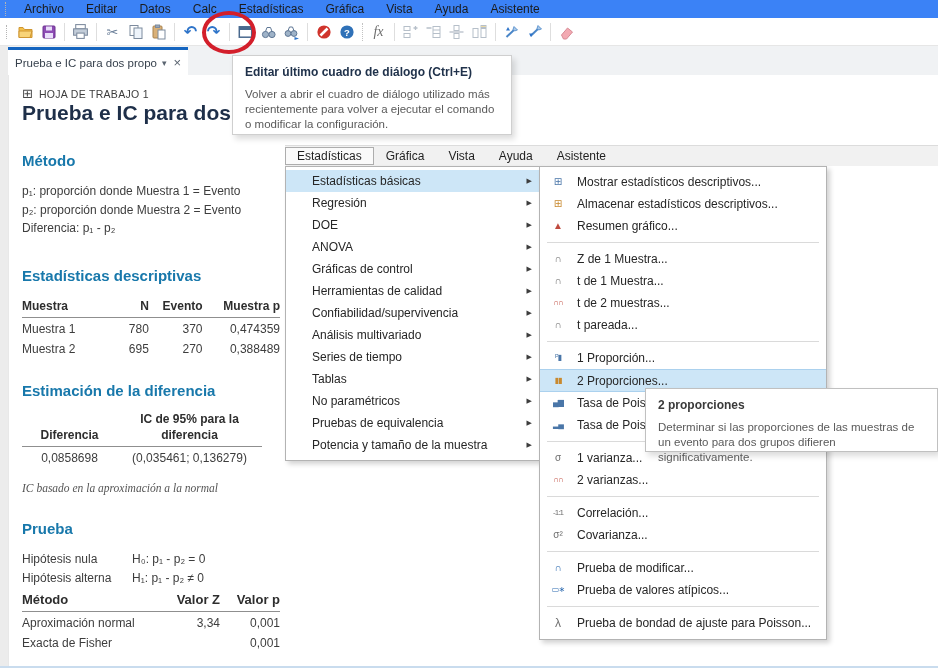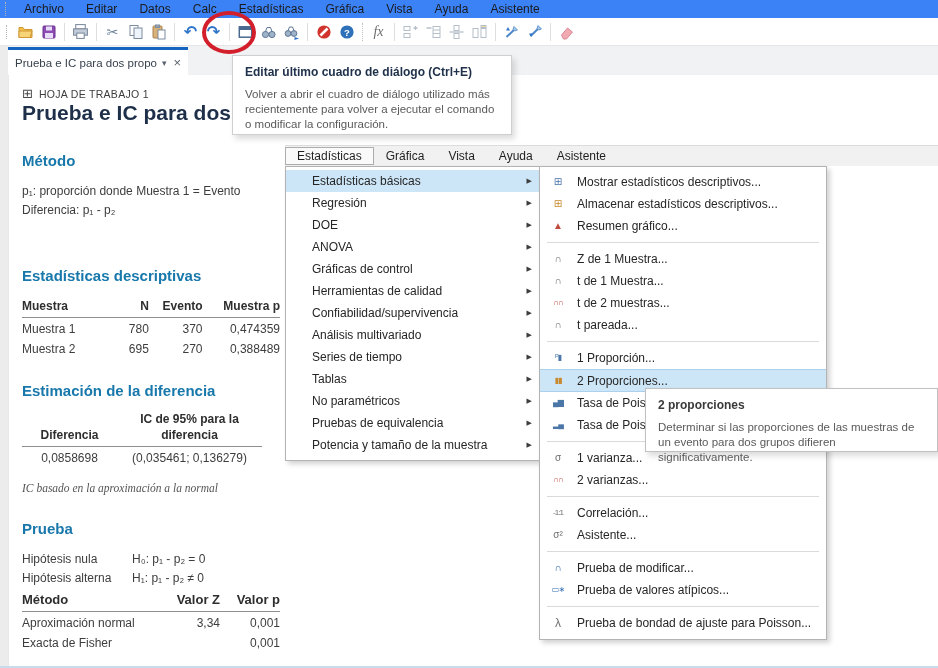--- a/index.html
+++ b/index.html
@@ -243,20 +243,21 @@
 <div class="content">
   <div class="ws-row">
     <span class="ws-grid">⊞</span>
     <span class="ws-label">HOJA DE TRABAJO 1</span>
   </div>
   <div class="doc-title">Prueba e IC para dos pro</div>
 
   <div class="sec" style="top:77px">
     <h2>Método</h2>
     <div class="mline">p₁: proporción donde Muestra 1 = Evento</div>
+    <div class="mline">p₂: proporción donde Muestra 2 = Evento</div>
     <div class="mline">Diferencia: p₁ - p₂</div>
   </div>
 
   <div class="sec" style="top:192px">
     <h2>Estadísticas descriptivas</h2>
     <table class="rep" style="width:258px">
       <tbody>
           <tr>
         <th class="al" style="width:90px">Muestra</th>
         <th class="ar" style="width:47px">N</th>
@@ -451,21 +452,21 @@
       <span class="mi sm ic-red">∩∩</span>
       <span>2 varianzas...</span>
     </div>
   <div class="ssep"></div>
   <div class="sitem">
       <span class="mi sm ic-gray">-1:1</span>
       <span>Correlación...</span>
     </div>
   <div class="sitem">
       <span class="mi ic-gray">σ²</span>
-      <span>Asistente...</span>
+      <span>Covarianza...</span>
     </div>
   <div class="ssep"></div>
   <div class="sitem">
       <span class="mi ic-dkblue" style="font-weight:bold">∩</span>
       <span>Prueba de modificar...</span>
     </div>
   <div class="sitem">
       <span class="mi sm ic-dkblue">▭∗</span>
       <span>Prueba de valores atípicos...</span>
     </div>

